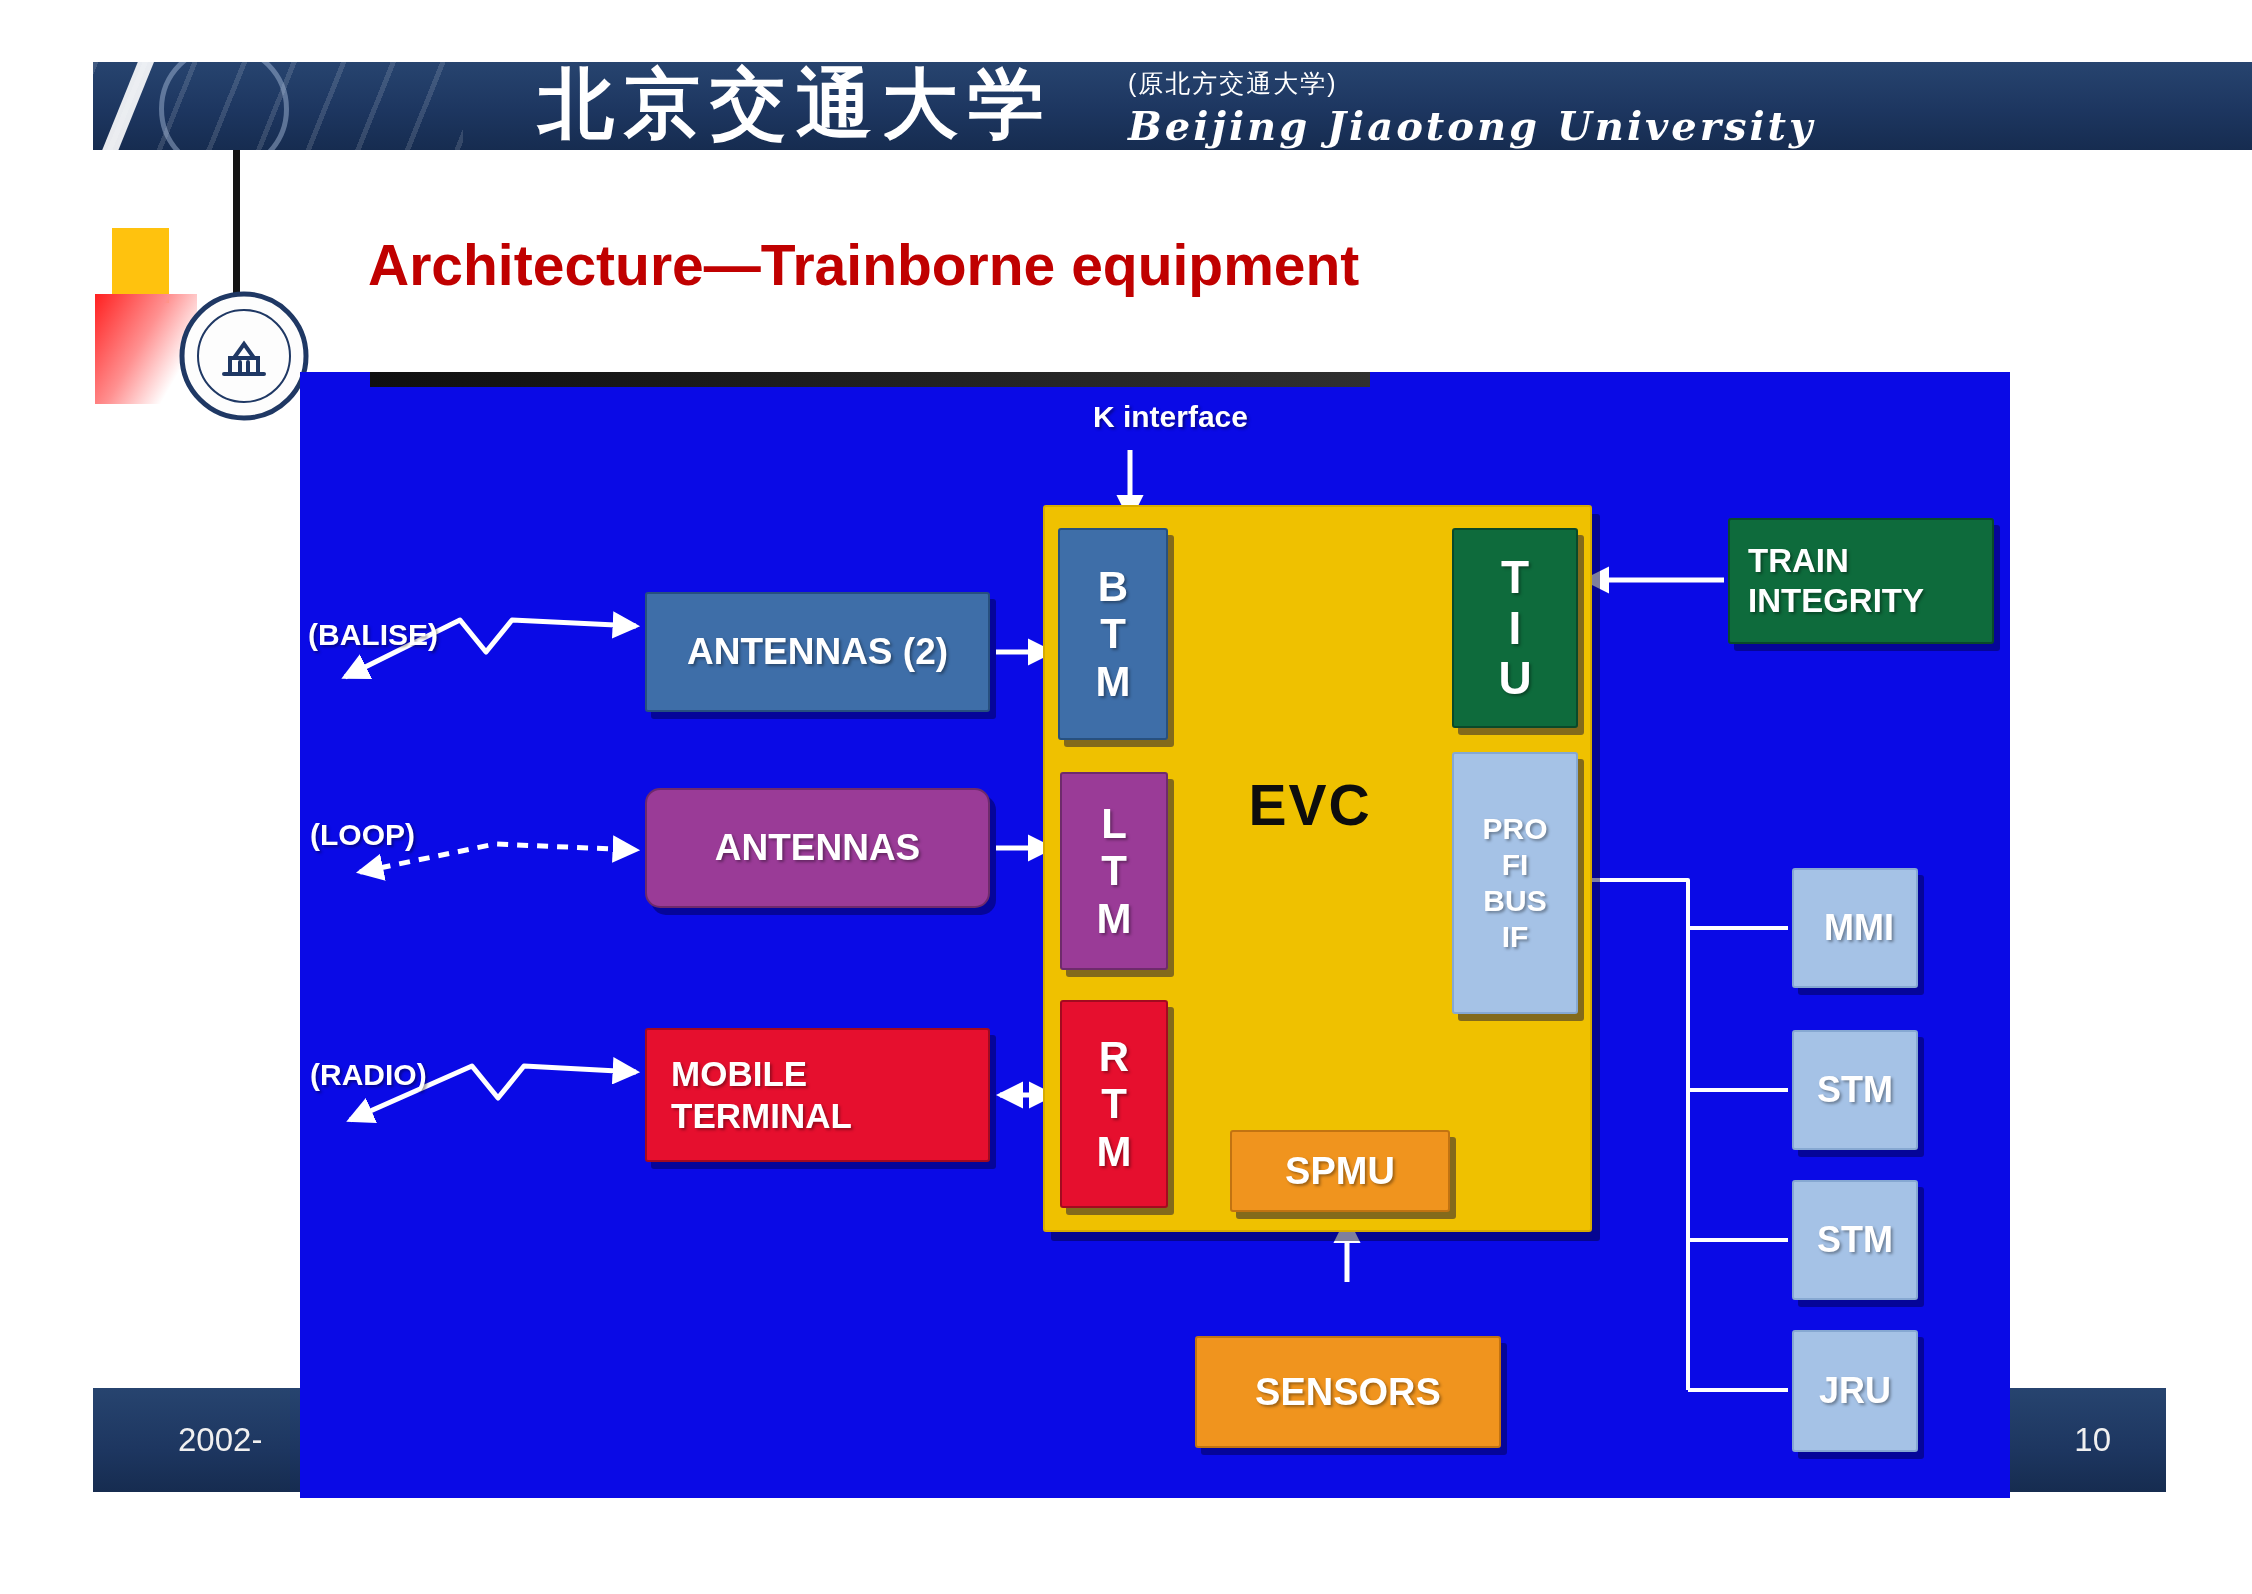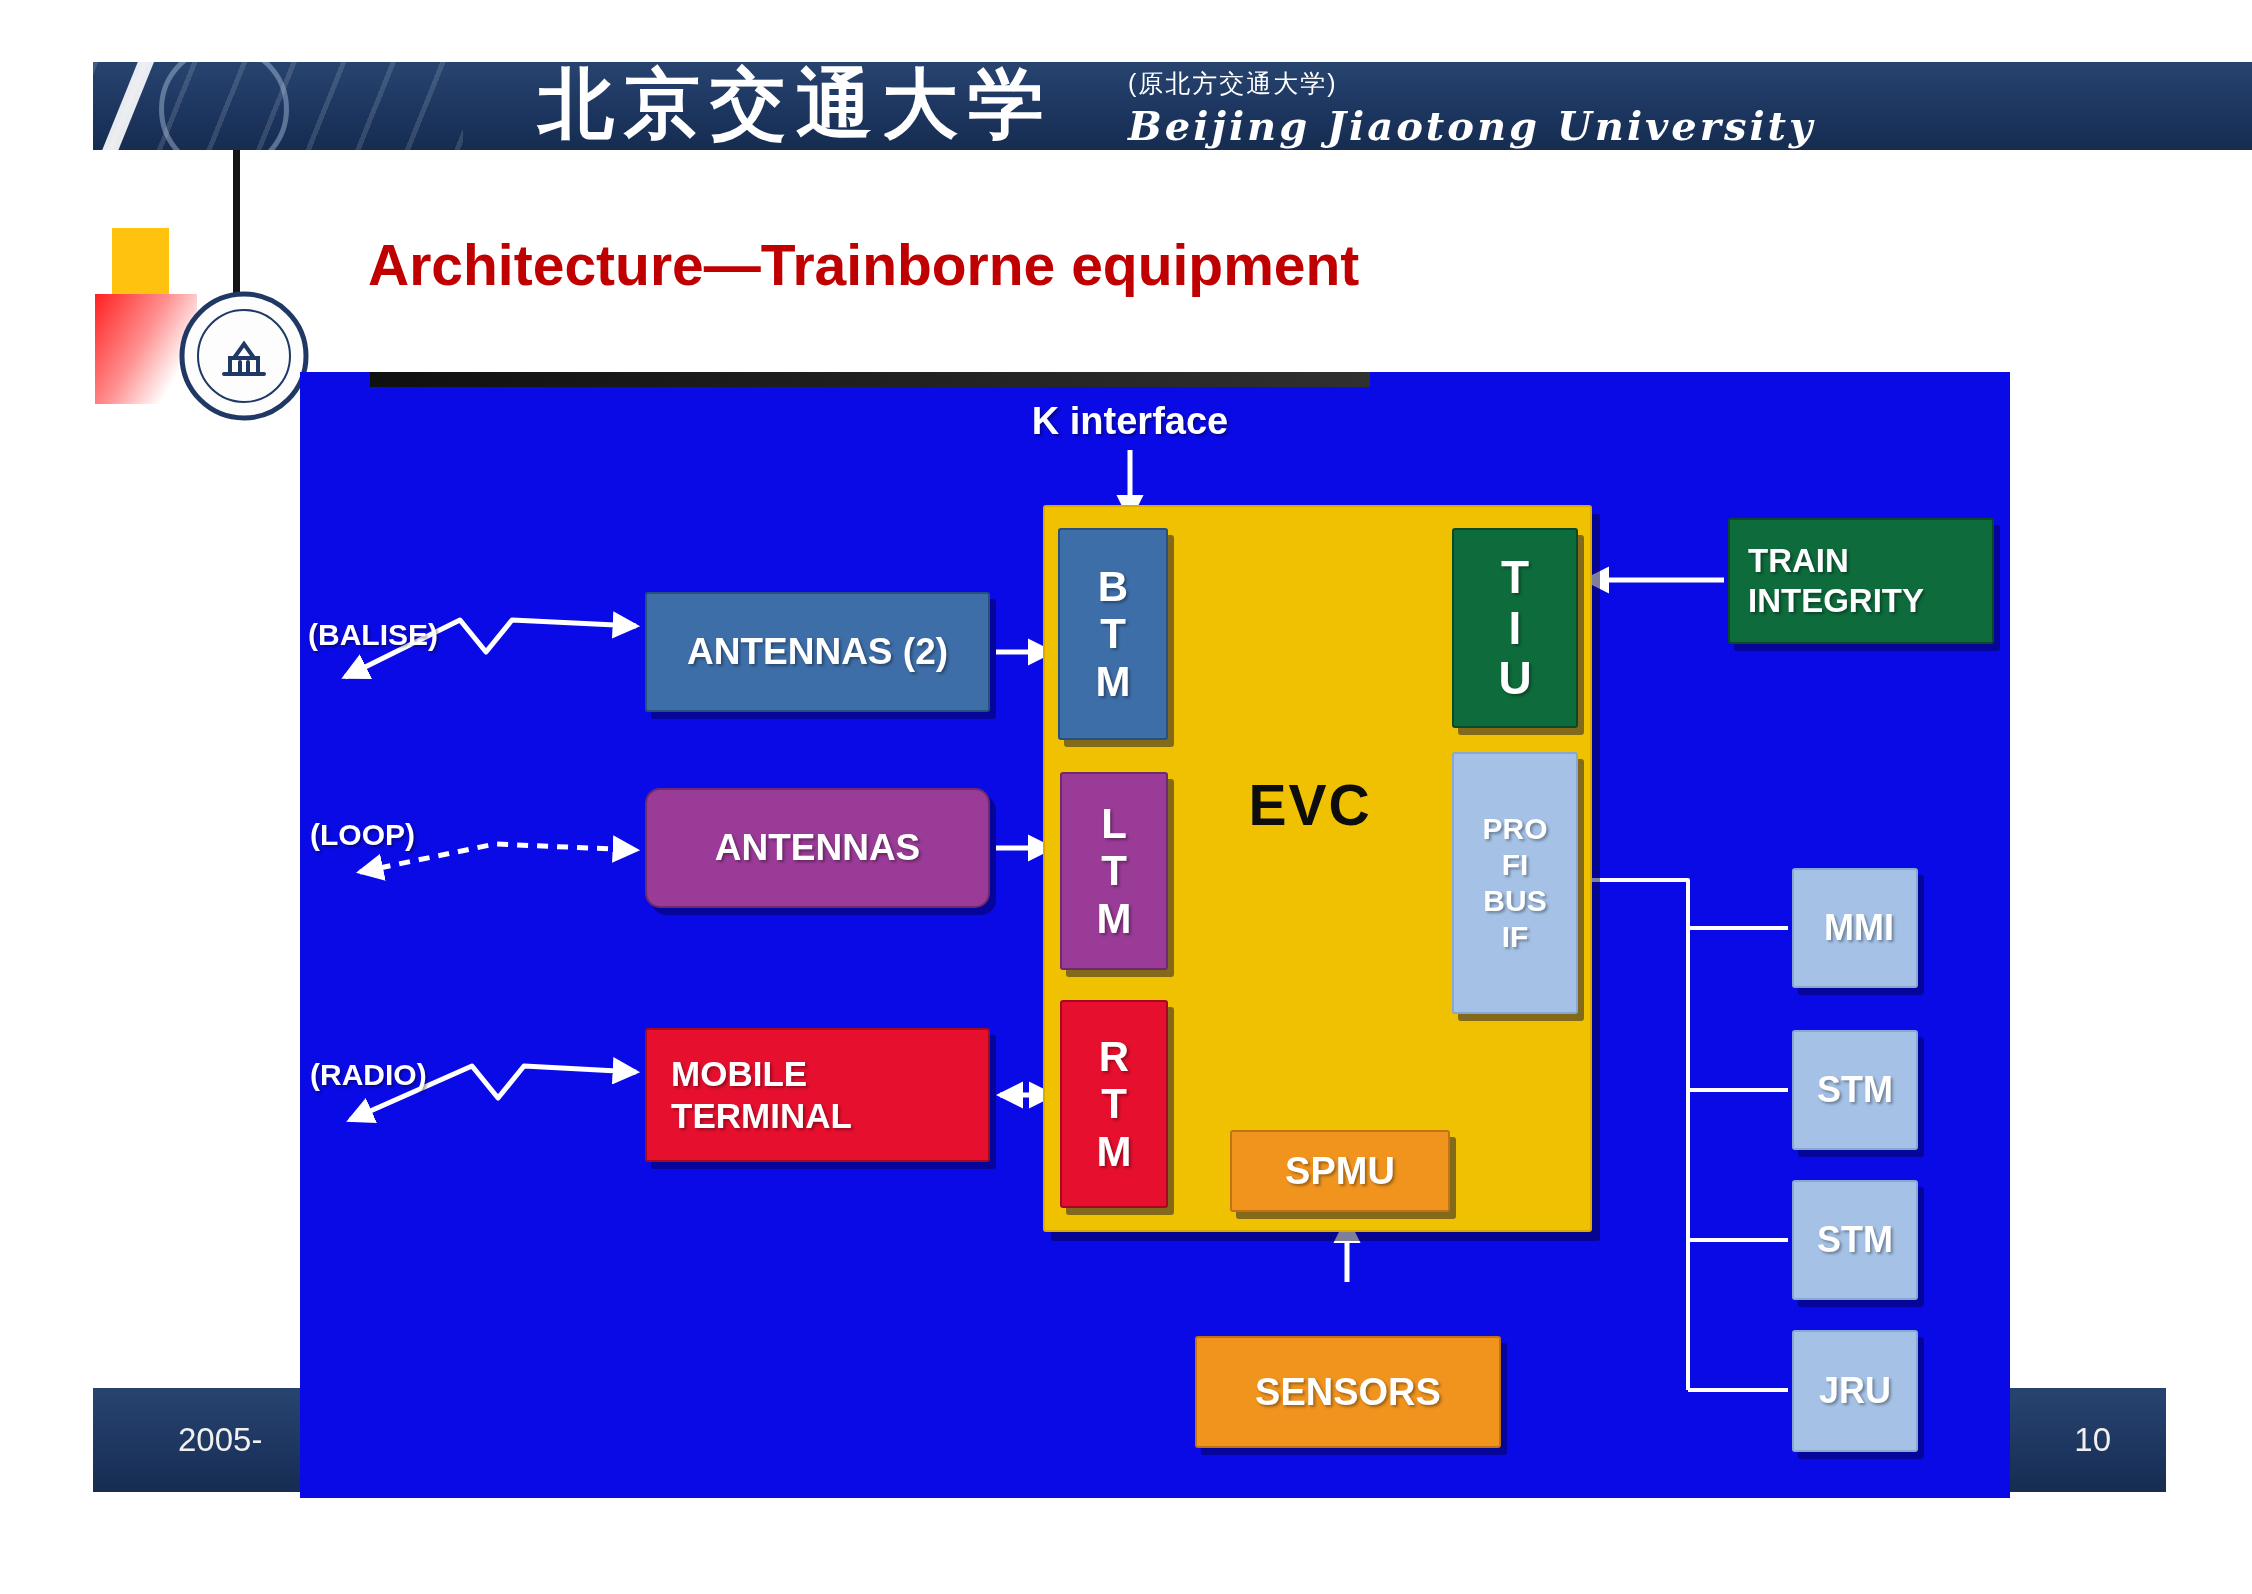--- a/index.html
+++ b/index.html
@@ -115,21 +115,21 @@
   .mmi  { left:1492px; top:496px; width:126px; height:120px; font-size:36px;padding-left:8px; }
   .stm1 { left:1492px; top:658px; width:126px; height:120px; font-size:36px; }
   .stm2 { left:1492px; top:808px; width:126px; height:120px; font-size:36px; }
   .jru  { left:1492px; top:958px; width:126px; height:122px; font-size:36px; }
   .sensors { left:895px; top:964px; width:306px; height:112px; font-size:38px; }
 
   .lbl {
     position:absolute; color:#ffffff; font-weight:bold; font-size:30px;
     text-shadow:2px 2px 3px rgba(0,0,0,.4);
   }
-  .lbl-k { left:712px; top:28px; width:236px; text-align:center; font-size:38px; }
+  .lbl-k { left:712px; top:28px; width:236px; text-align:right; font-size:30px; }
   .lbl-balise { left:8px;  top:246px; }
   .lbl-loop   { left:10px; top:446px; }
   .lbl-radio  { left:10px; top:686px; }
 </style>
 </head>
 <body>
 
 <div class="slide">
 
   <div class="banner">
@@ -151,21 +151,21 @@
     <svg viewBox="0 0 132 132" width="132" height="132">
       <circle cx="66" cy="66" r="62" fill="#fdfdfd" stroke="#1f3864" stroke-width="5"></circle>
       <circle cx="66" cy="66" r="46" fill="none" stroke="#1f3864" stroke-width="2"></circle>
       <path d="M46 84 H86 M52 84 V68 H80 V84 M56 68 L66 54 L76 68 M62 84 V72 M70 84 V72" stroke="#1f3864" stroke-width="4" fill="none" stroke-linecap="round"></path>
     </svg>
   </div>
 
   <div class="slide-title">Architecture—Trainborne equipment</div>
 
   <div class="footer">
-    <div class="footer-date">2005-</div>
+    <div class="footer-date">2002-</div>
     <div class="footer-page">10</div>
   </div>
 
   <div class="diagram">
     <div class="dark-strip"></div>
 
     <svg class="wires" viewBox="0 0 1710 1126">
       <defs>
         <marker id="mE" viewBox="0 0 10 10" refX="8.5" refY="5" markerWidth="5.5" markerHeight="5.5" orient="auto">
           <path d="M0,0 L10,5 L0,10 Z" fill="#ffffff"></path>

